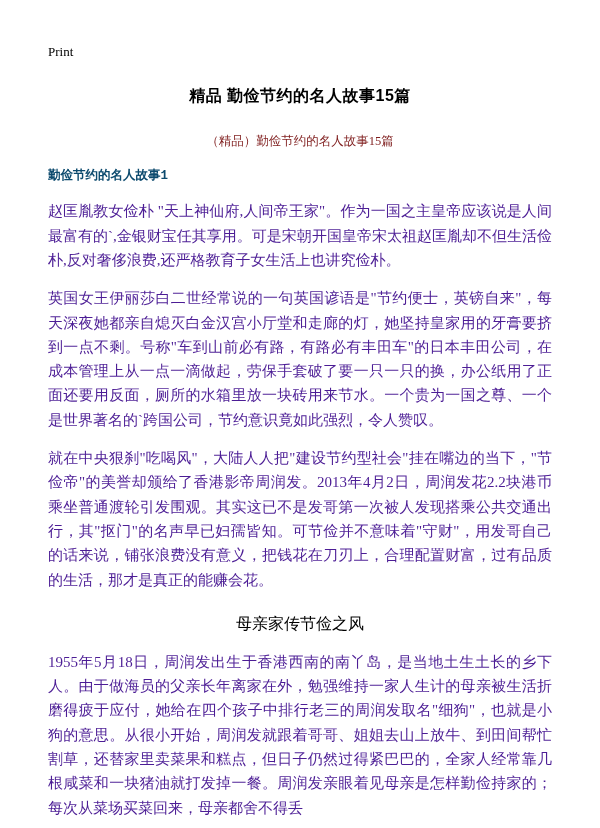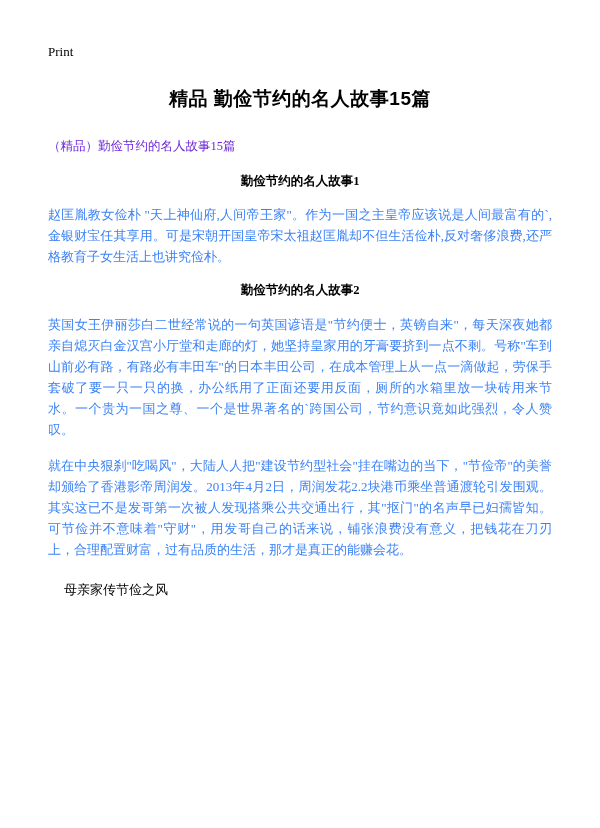--- a/index.html
+++ b/index.html
@@ -25,53 +25,54 @@
     font-family: "Liberation Serif", "DejaVu Serif", serif;
     font-size: 13px;
     line-height: 1.2;
     margin: 0 0 26px 0;
     color: #000;
   }
   .doc-title {
     text-align: center;
     font-family: "Liberation Sans", "DejaVu Sans", sans-serif;
     font-weight: bold;
-    font-size: 19px;
+    font-size: 16px;
     letter-spacing: 0.5px;
     margin: 0 0 24px 0;
     color: #000;
   }
   p.body-text {
-    font-size: 13px;
+    font-size: 15px;
     line-height: 1.62;
     margin: 0 0 14px 0;
     text-align: justify;
     text-justify: inter-ideograph;
-    color: #3b82f6;
+    color: #4c1d95;
   }
   p.sub-title {
-    font-family: Liberation Serif, serif;
+    font-family: Liberation Mono, monospace;
     font-weight: bold;
     font-size: 12.5px;
     line-height: 1.5;
     margin: 0 0 14px 0;
-    color: #000000;
-    text-align: center;
+    color: #0c4a6e;
   }
   p.plain-heading {
-    font-size: 13px;
+    font-size: 16px;
     line-height: 1.5;
-    margin: 0 0 14px 16px;
+    margin: 0 0 14px 0;
     color: #000;
+    text-align: center;
   }
   p.lead {
     font-size: 12.5px;
     line-height: 1.6;
     margin: 0 0 16px 0;
-    color: #6d28d9;
+    color: #7f1d1d;
+    text-align: center;
   }
   .spacer-sm { height: 6px; }
   .clip {
     max-height: 782px;
     overflow: hidden;
   }
 </style>
 </head>
 <body>
 
@@ -79,20 +80,20 @@
 
   <div class="print-label">Print</div>
 
   <h1 class="doc-title">精品 勤俭节约的名人故事15篇</h1>
 
   <p class="lead">（精品）勤俭节约的名人故事15篇</p>
 
   <div class="clip">
     <p class="sub-title">勤俭节约的名人故事1</p>
     <p class="body-text">赵匡胤教女俭朴 "天上神仙府,人间帝王家"。作为一国之主皇帝应该说是人间最富有的`,金银财宝任其享用。可是宋朝开国皇帝宋太祖赵匡胤却不但生活俭朴,反对奢侈浪费,还严格教育子女生活上也讲究俭朴。</p>
-    <p class="sub-title">勤俭节约的名人故事2</p>
     <p class="body-text">英国女王伊丽莎白二世经常说的一句英国谚语是"节约便士，英镑自来"，每天深夜她都亲自熄灭白金汉宫小厅堂和走廊的灯，她坚持皇家用的牙膏要挤到一点不剩。号称"车到山前必有路，有路必有丰田车"的日本丰田公司，在成本管理上从一点一滴做起，劳保手套破了要一只一只的换，办公纸用了正面还要用反面，厕所的水箱里放一块砖用来节水。一个贵为一国之尊、一个是世界著名的`跨国公司，节约意识竟如此强烈，令人赞叹。</p>
     <p class="body-text">就在中央狠刹"吃喝风"，大陆人人把"建设节约型社会"挂在嘴边的当下，"节俭帝"的美誉却颁给了香港影帝周润发。2013年4月2日，周润发花2.2块港币乘坐普通渡轮引发围观。其实这已不是发哥第一次被人发现搭乘公共交通出行，其"抠门"的名声早已妇孺皆知。可节俭并不意味着"守财"，用发哥自己的话来说，铺张浪费没有意义，把钱花在刀刃上，合理配置财富，过有品质的生活，那才是真正的能赚会花。</p>
     <div class="spacer-sm"></div>
     <p class="plain-heading">母亲家传节俭之风</p>
+    <p class="body-text">1955年5月18日，周润发出生于香港西南的南丫岛，是当地土生土长的乡下人。由于做海员的父亲长年离家在外，勉强维持一家人生计的母亲被生活折磨得疲于应付，她给在四个孩子中排行老三的周润发取名"细狗"，也就是小狗的意思。从很小开始，周润发就跟着哥哥、姐姐去山上放牛、到田间帮忙割草，还替家里卖菜果和糕点，但日子仍然过得紧巴巴的，全家人经常靠几根咸菜和一块猪油就打发掉一餐。周润发亲眼着见母亲是怎样勤俭持家的；每次从菜场买菜回来，母亲都舍不得丢</p>
   </div>
 
 </div>
 
 </body></html>

